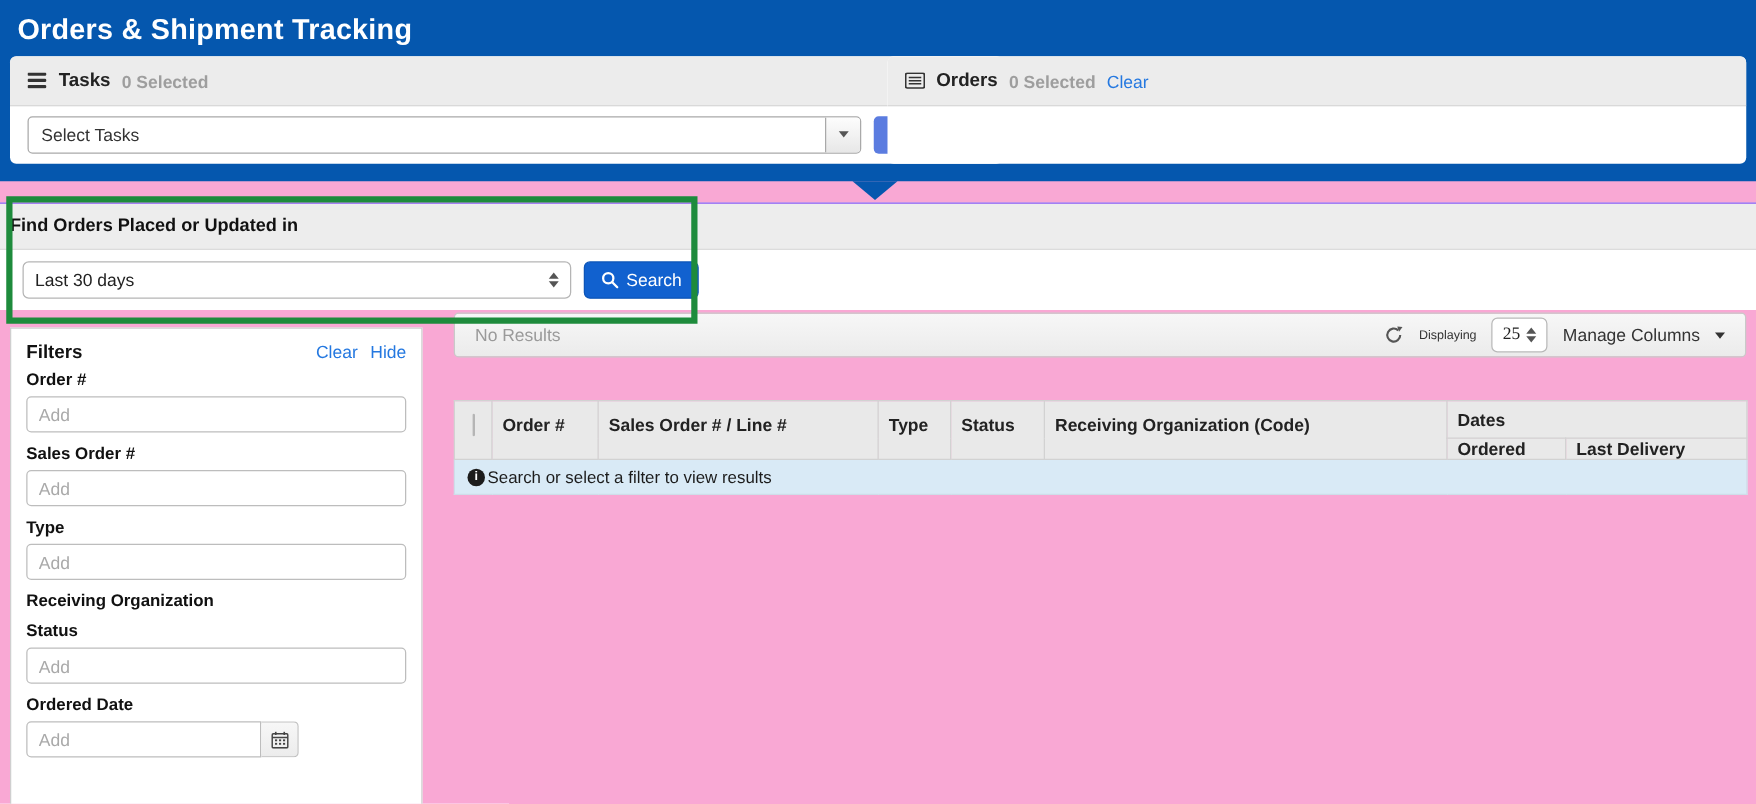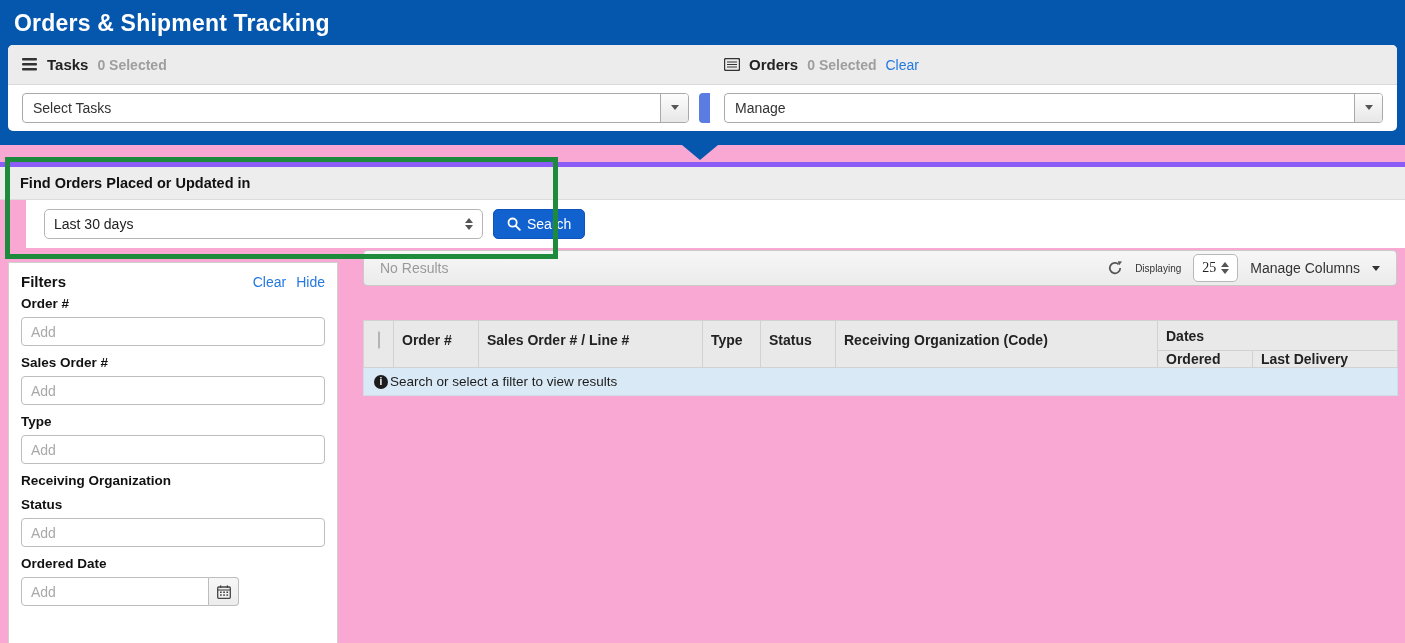--- a/index.html
+++ b/index.html
@@ -38,23 +38,23 @@
   .split-caret { background:#1559cf; width:27px; border-radius:0 4px 4px 0;
                  display:flex; align-items:center; justify-content:center; cursor:pointer; }
   .split-caret .caret-down { border-top-color:#fff; }
 
   .header-notch { position:absolute; left:682px; top:145px; width:0; height:0;
                   border-left:18px solid transparent; border-right:18px solid transparent;
                   border-top:15px solid #0557ae; }
 
   
   .find-section { position:absolute; left:0; top:162px; width:1405px; }
-  .find-head { height:38px; background:#ededed; border-top:5px solid #8b5cf6; border-bottom:1px solid #dcdcdc;
-               display:flex; align-items:center; padding:0 20px; font-size:14.5px; font-weight:bold; color:#111; }
-  .find-body { height:48px; background:#fff; display:flex; align-items:center; padding:0 18px; gap:10px;margin-left:26px; }
+  .find-head { height:38px; background:#ededed; border-top:1px solid #8b5cf6; border-bottom:1px solid #dcdcdc;
+               display:flex; align-items:center; padding:0 8px; font-size:14.5px; font-weight:bold; color:#111; }
+  .find-body { height:48px; background:#fff; display:flex; align-items:center; padding:0 18px; gap:10px; }
   .mac-select { width:439px; height:30px; border:1px solid #b5b5b5; border-radius:5px; background:#fff;
                 display:flex; align-items:center; padding:0 9px; font-size:14px; color:#222; cursor:pointer; }
   .mac-select .grow { flex:1; }
   .updown { display:flex; flex-direction:column; gap:2px; align-items:center; }
   .updown .up { width:0; height:0; border-left:4px solid transparent; border-right:4px solid transparent; border-bottom:5px solid #555; }
   .updown .dn { width:0; height:0; border-left:4px solid transparent; border-right:4px solid transparent; border-top:5px solid #555; }
   .search-btn { height:30px; background:#1161cf; border:1px solid #0d55b8; border-radius:5px; color:#fff;
                 font-size:14px; display:flex; align-items:center; gap:6px; padding:0 13px; cursor:pointer; }
 
   .annotation-box { position:absolute; left:5px; top:157px; width:553px; height:102px;
@@ -151,28 +151,20 @@
               <g stroke="#333" stroke-width="1.2">
                 <line x1="3" y1="4" x2="13" y2="4"></line>
                 <line x1="3" y1="6.5" x2="13" y2="6.5"></line>
                 <line x1="3" y1="9" x2="13" y2="9"></line>
               </g>
             </svg>
         </span>
         <span class="panel-title">Orders</span>
         <span class="panel-count">0 Selected</span>
         <a class="link">Clear</a>
-      </div>
-      <div class="panel-body">
-        <div class="combo">
-          <span class="combo-text">Manage</span>
-          <span class="combo-caret">
-              <span class="caret-down"></span>
-            </span>
-        </div>
       </div>
     </div>
   </div>
 
   <div class="header-notch"></div>
 
   <div class="find-section">
     <div class="find-head">Find Orders Placed or Updated in</div>
     <div class="find-body">
       <div class="mac-select">

